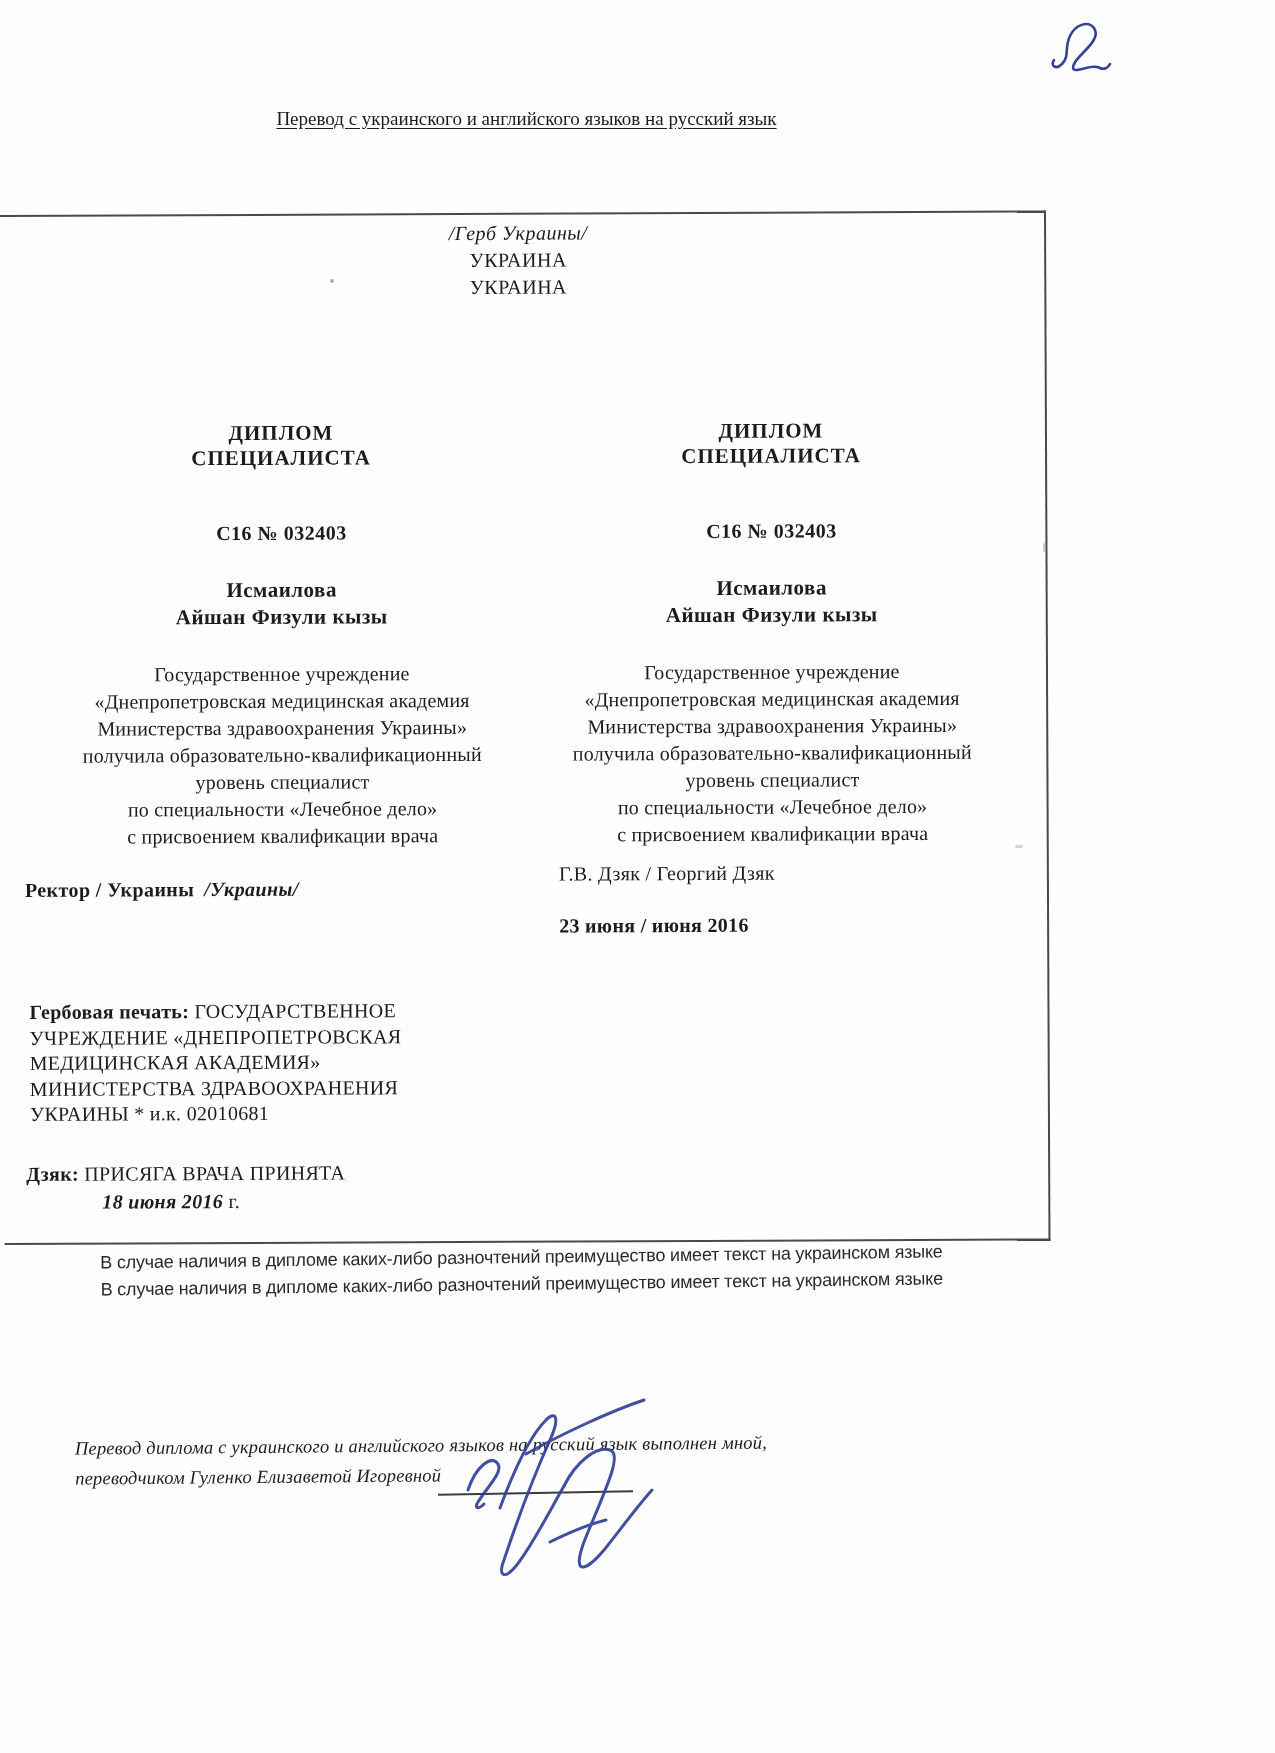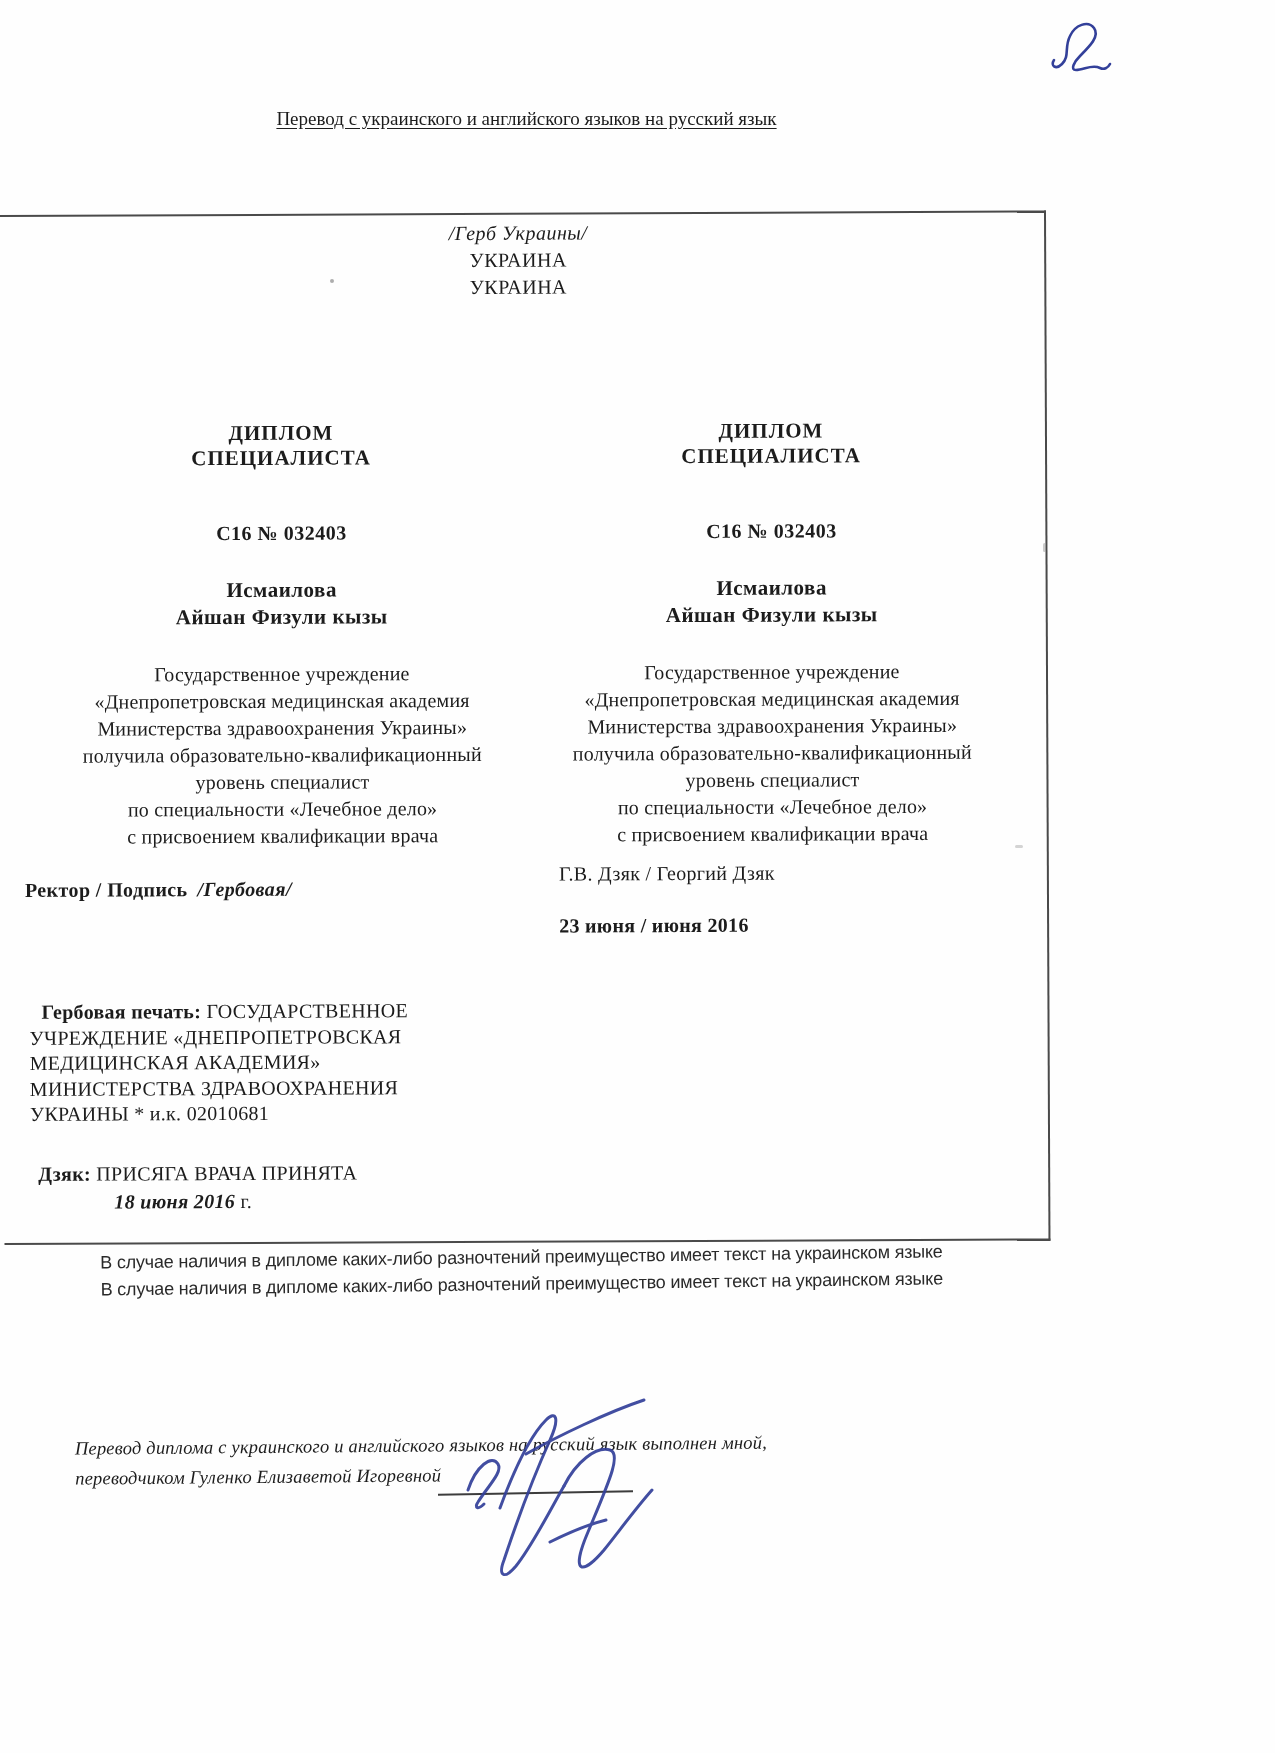--- a/index.html
+++ b/index.html
@@ -6,21 +6,21 @@
   .doc{
     position:relative;
     width:1275px;height:1753px;
     margin:0 auto;
     background:#fefefe;
     font-family:"Liberation Serif", serif;
     color:#1c1c1c;
     overflow:hidden;
   }
   .abs{position:absolute;}
-  .b{font-weight:bold;margin-left:12px;}
+  .b{font-weight:bold;}
   .i{font-style:italic;}
 
   .page-num{
     left:1040px;top:14px;width:80px;height:70px;
   }
   .trans-header{
     left:0;top:108px;width:1053px;
     font-size:19px;text-align:center;
   }
   .trans-header span{text-decoration:underline;text-underline-offset:3px;}
@@ -162,21 +162,21 @@
         <div>«Днепропетровская медицинская академия</div>
         <div>Министерства здравоохранения Украины»</div>
         <div>получила образовательно-квалификационный</div>
         <div>уровень специалист</div>
         <div>по специальности «Лечебное дело»</div>
         <div>с присвоением квалификации врача</div>
       </div>
     </div>
 
     <div class="abs rector-line">
-      <span>Ректор / Подпись</span><span class="sig-note">/Гербовая/</span>
+      <span>Ректор / Украины</span><span class="sig-note">/Украины/</span>
     </div>
 
     <div class="abs signatory-name">Г.В. Дзяк / Георгий Дзяк</div>
     <div class="abs signatory-date">23 июня / июня 2016</div>
 
     <div class="abs seal-block">
       <div><span class="b">Гербовая печать:</span> <span>ГОСУДАРСТВЕННОЕ</span></div>
       <div>УЧРЕЖДЕНИЕ «ДНЕПРОПЕТРОВСКАЯ</div>
       <div>МЕДИЦИНСКАЯ АКАДЕМИЯ»</div>
       <div>МИНИСТЕРСТВА ЗДРАВООХРАНЕНИЯ</div>

